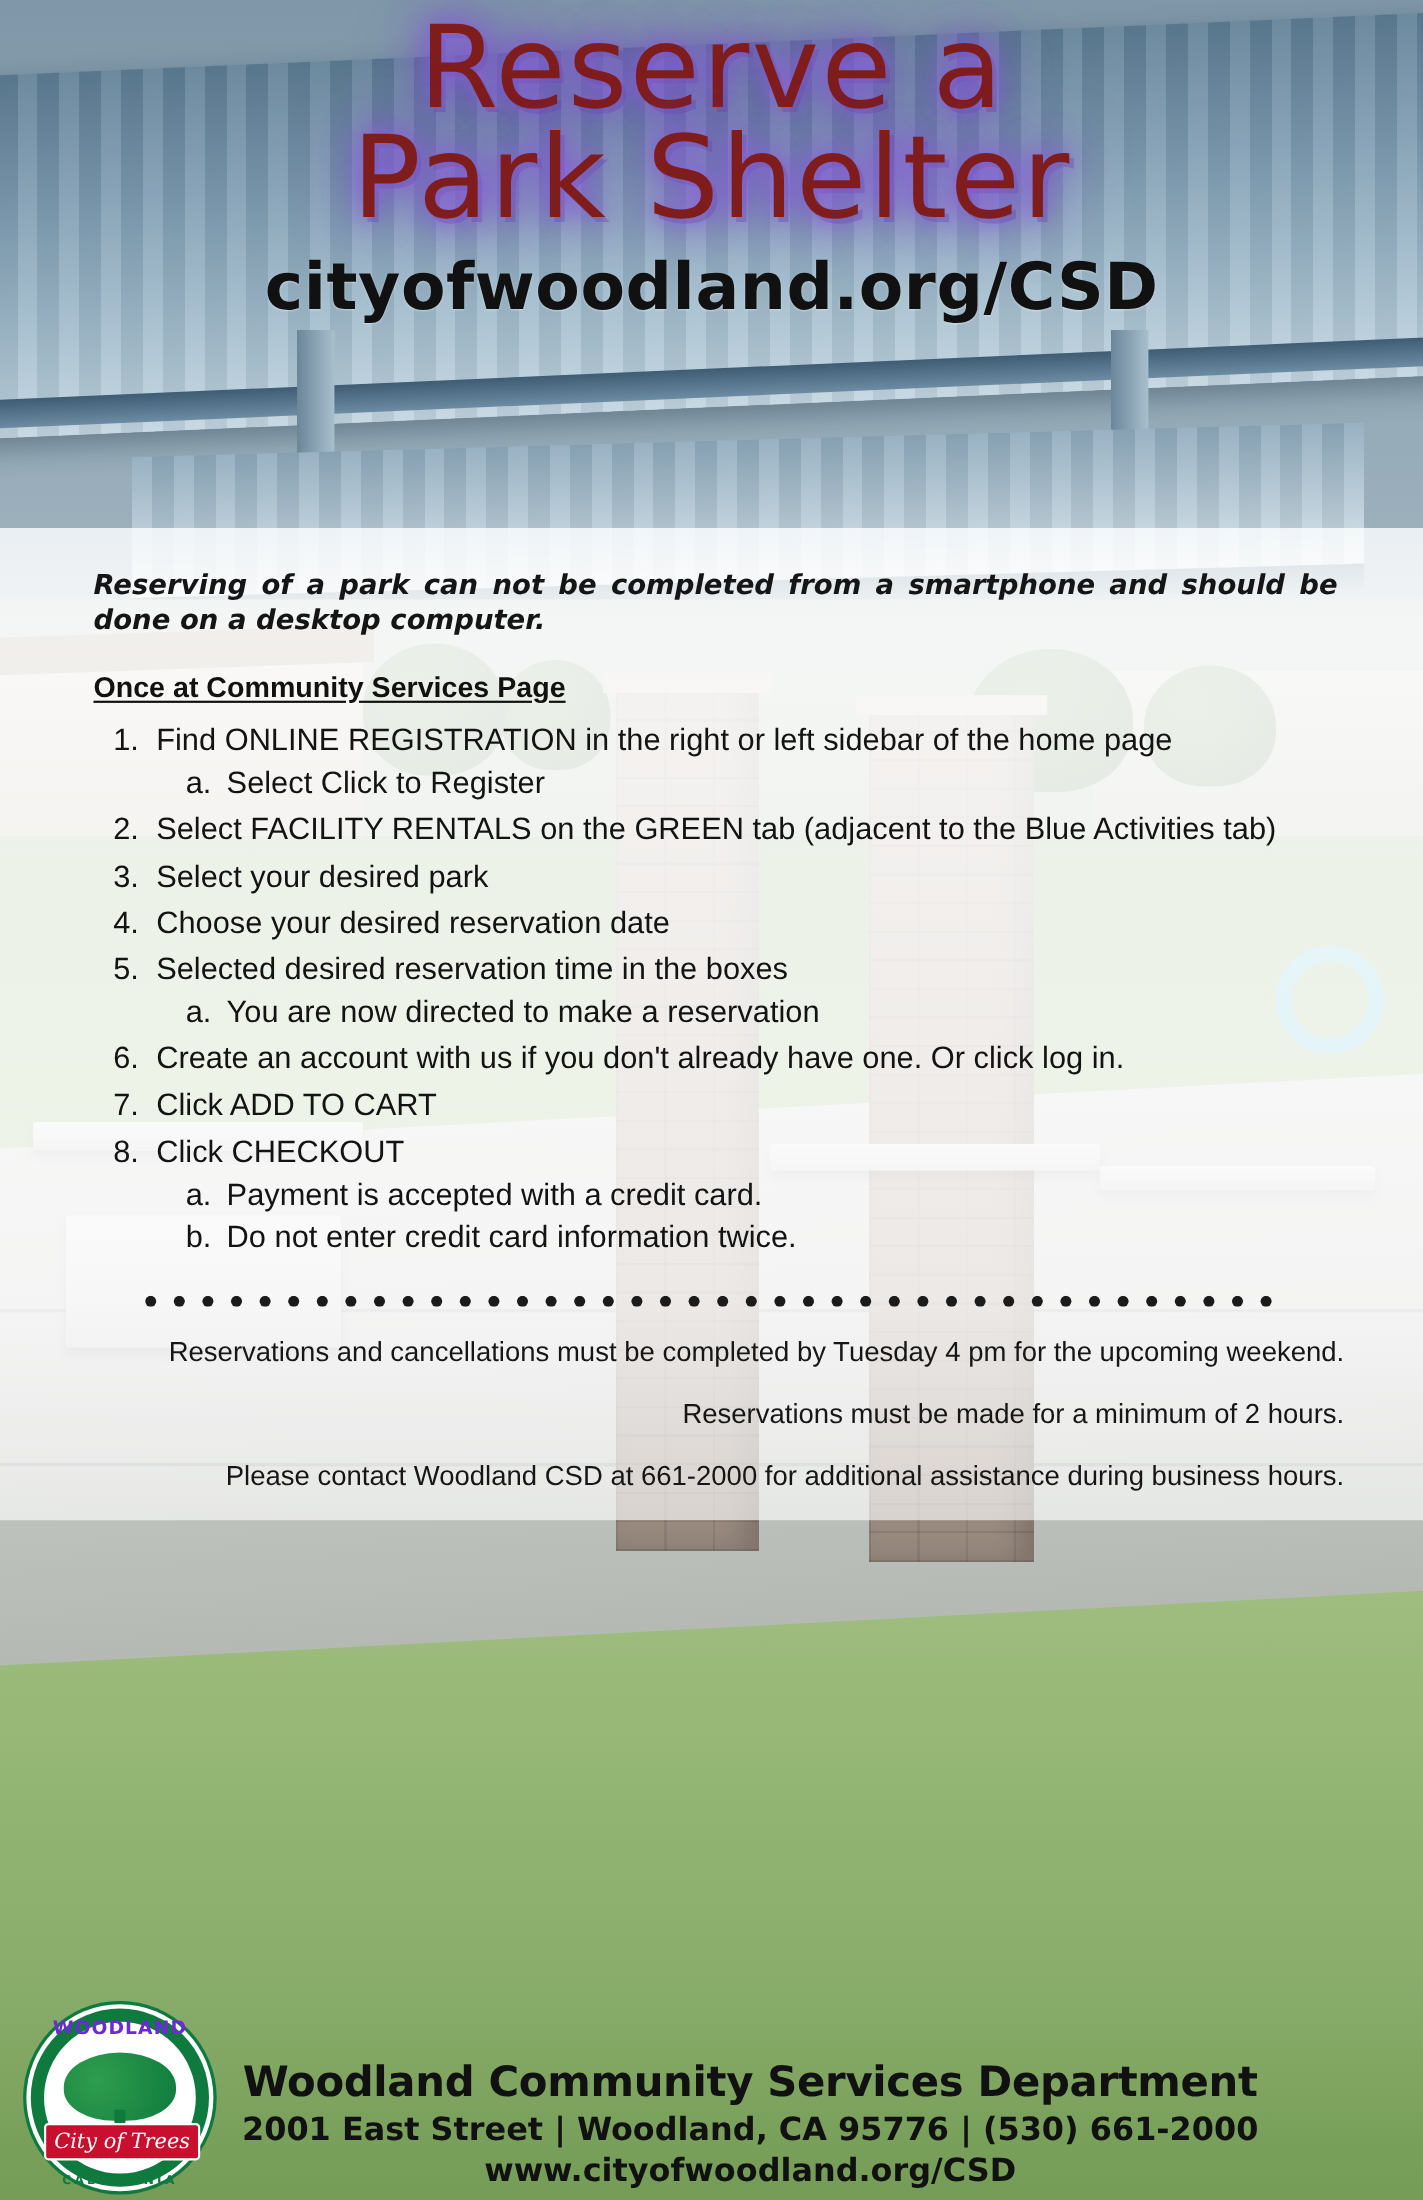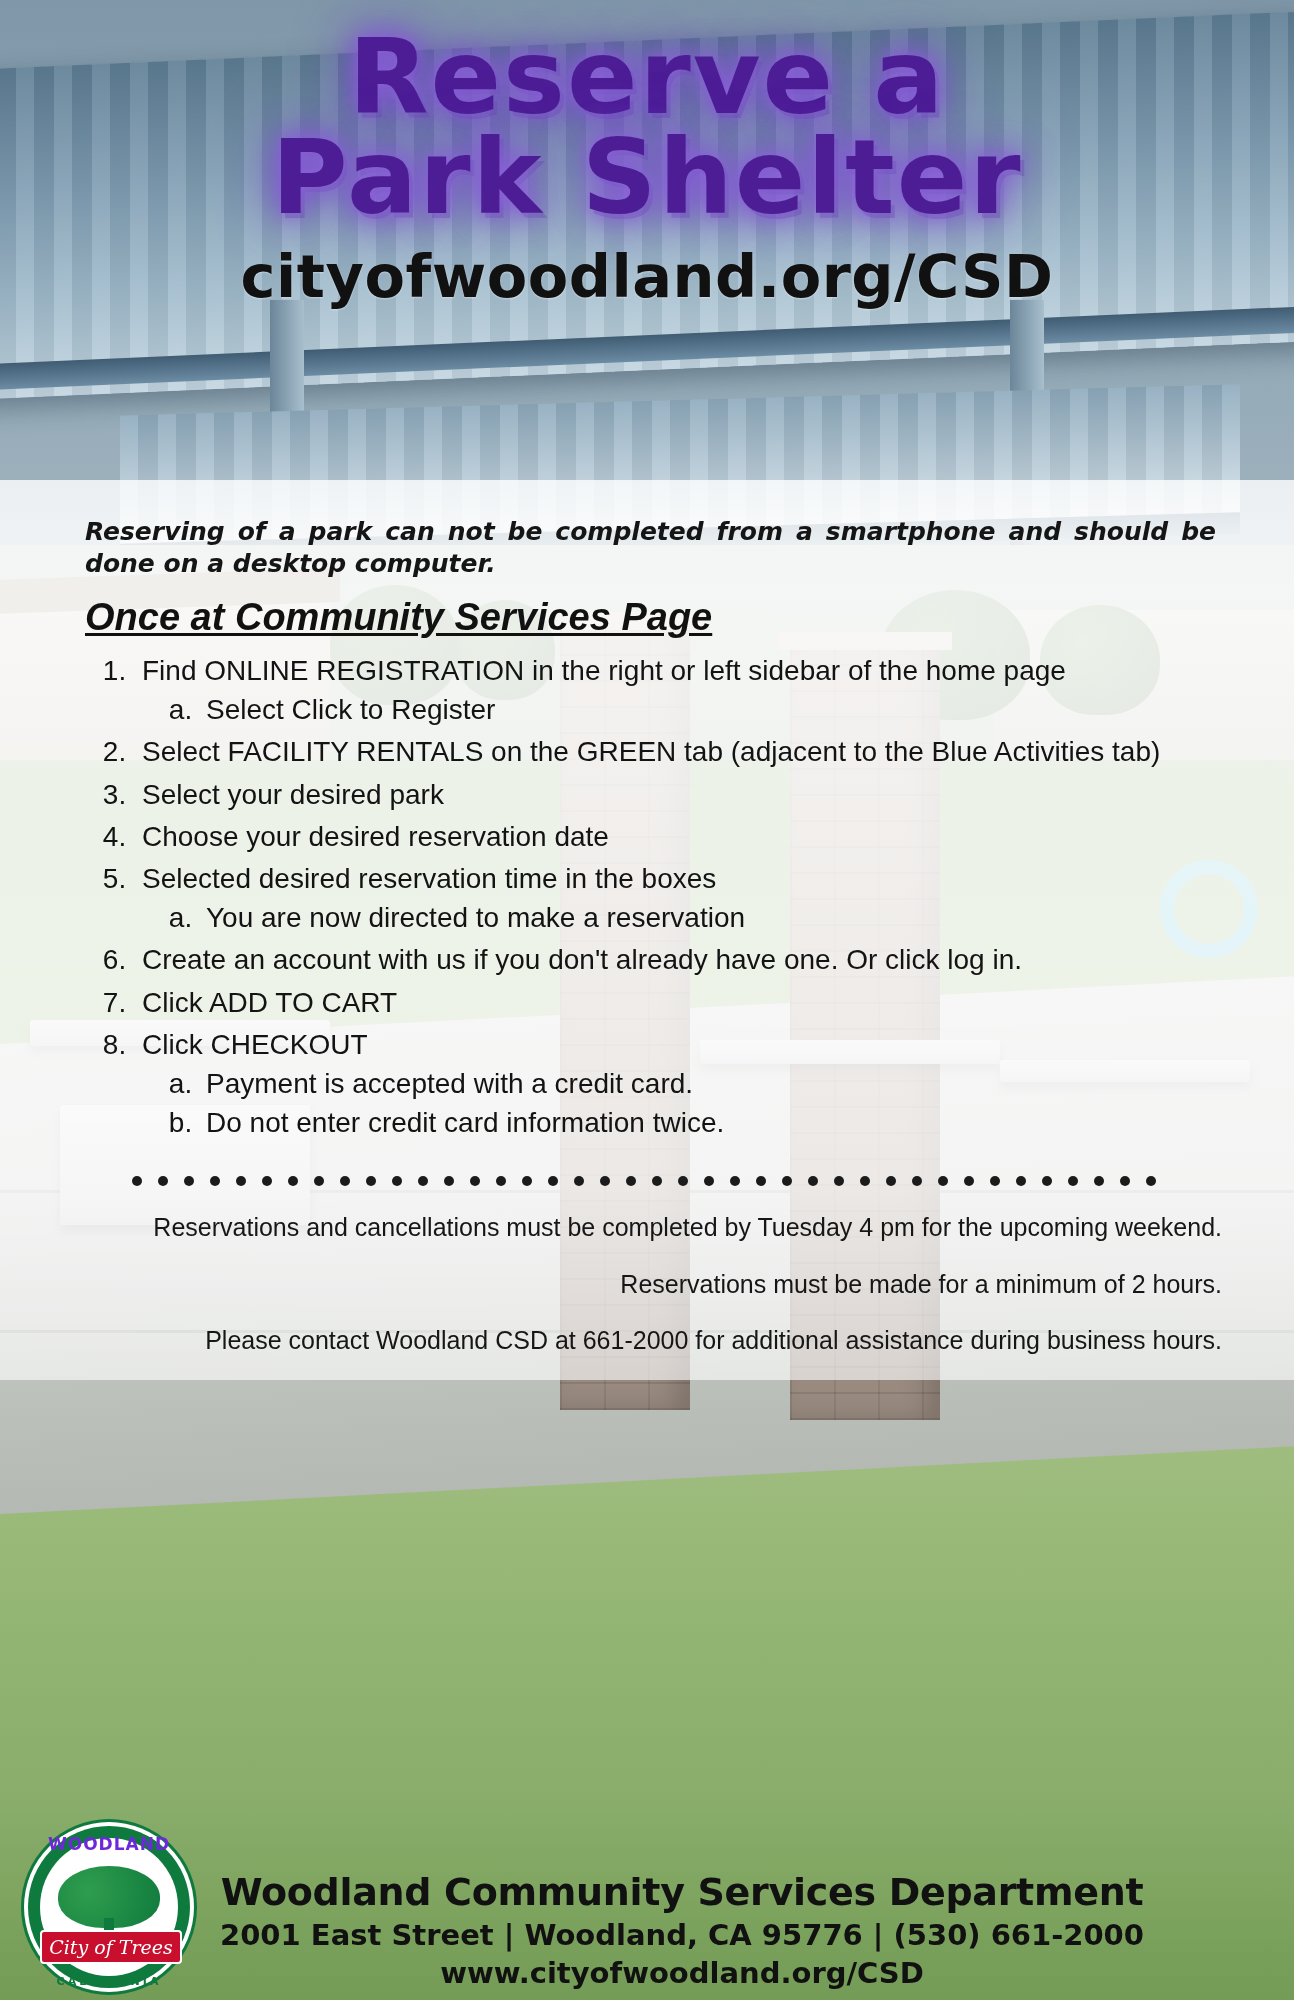--- a/index.html
+++ b/index.html
@@ -142,27 +142,27 @@
 
   
   .header {
     position: absolute;
     left: 0; top: 0; width: 100%;
     text-align: center;
     z-index: 6;
   }
   .title {
     font-family: "DejaVu Sans", sans-serif;
-    font-weight: 700;
-    color: #4c1d95;
+    font-weight: 400;
+    color: #7f1d1d;
     font-size: 104px;
     line-height: 0.96;
     letter-spacing: 2px;
     margin: 0;
-    padding-top: 28px;
+    padding-top: 12px;
     text-shadow:
       0 0 18px #8c63d8,
       0 0 34px #7d52d0,
       0 0 60px #6b3fc6,
       4px 5px 0 rgba(90,60,150,0.35);
   }
   .title .l2 { display:block; }
   .url {
     font-family: "DejaVu Sans", sans-serif;
     font-weight: 700;
@@ -188,26 +188,25 @@
     font-weight: 700;
     font-size: 25px;
     line-height: 1.28;
     color: #151515;
     margin: 14px 78px 0 85px;
     text-align: justify;
   }
   .section-head {
     font-family: "Liberation Sans", sans-serif;
     font-weight: 700;
-    font-size: 38px;
+    font-size: 26px;
     color: #111;
-    margin: 16px 0 8px 85px;
+    margin: 30px 0 8px 85px;
     text-decoration: underline;
     text-underline-offset: 3px;
-    font-style: italic;
   }
   ol.steps {
     margin: 12px 60px 0 110px;
     padding: 0 0 0 24px;
     font-size: 28px;
     line-height: 1.40;
     color: #131313;
   }
   ol.steps > li {
     margin-bottom: 3px;

